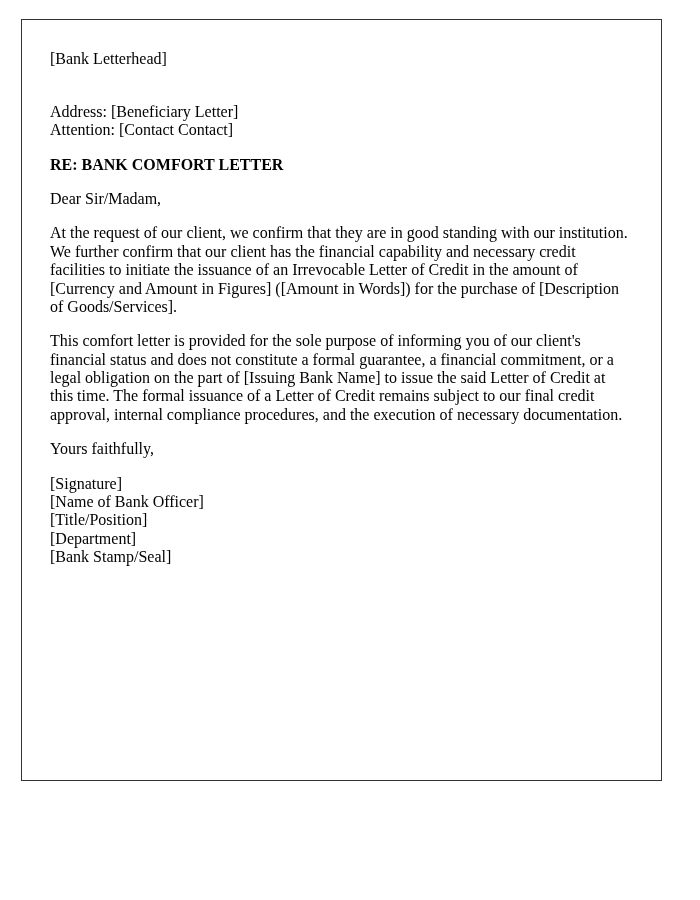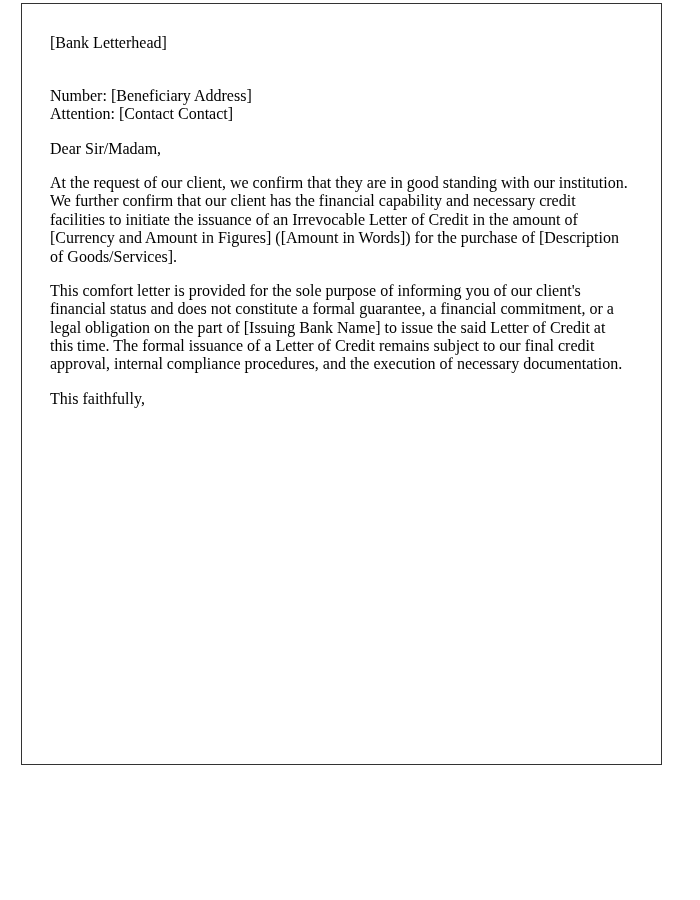--- a/index.html
+++ b/index.html
@@ -12,21 +12,21 @@
     height: 900px;
     position: relative;
     font-family: "Liberation Serif", "DejaVu Serif", serif;
     font-size: 16px;
     color: #000000;
     overflow: hidden;
   }
   .page {
     position: absolute;
     left: 21px;
-    top: 3px;
+    top: 19px;
     width: 641px;
     height: 762px;
     box-sizing: border-box;
     border: 1.5px solid #333333;
     padding: 30px 30px 16px 28px;
     background: #ffffff;
   }
   .page p {
     margin: 0 0 16px 0;
     line-height: 1.15;
@@ -38,29 +38,37 @@
 </head>
 <body>
 
 <div class="page">
 
   <p>[Bank Letterhead]</p>
 
 
   <p>
     <br>
-    <span>Number: [Beneficiary Address]</span><br>
+    <span>Address: [Beneficiary Letter]</span><br>
     <span>Attention: [Contact Contact]</span>
   </p>
 
+  <p class="subject">RE: BANK COMFORT LETTER</p>
 
   <p>Dear Sir/Madam,</p>
 
 
   <p>At the request of our client, we confirm that they are in good standing with our institution. We further confirm that our client has the financial capability and necessary credit facilities to initiate the issuance of an Irrevocable Letter of Credit in the amount of [Currency and Amount in Figures] ([Amount in Words]) for the purchase of [Description of Goods/Services].</p>
 
   <p>This comfort letter is provided for the sole purpose of informing you of our client's financial status and does not constitute a formal guarantee, a financial commitment, or a legal obligation on the part of [Issuing Bank Name] to issue the said Letter of Credit at this time. The formal issuance of a Letter of Credit remains subject to our final credit approval, internal compliance procedures, and the execution of necessary documentation.</p>
 
 
-  <p>This faithfully,</p>
+  <p>Yours faithfully,</p>
 
+  <p>
+    <span>[Signature]</span><br>
+    <span>[Name of Bank Officer]</span><br>
+    <span>[Title/Position]</span><br>
+    <span>[Department]</span><br>
+    <span>[Bank Stamp/Seal]</span>
+  </p>
 
 </div>
 
 </body></html>

